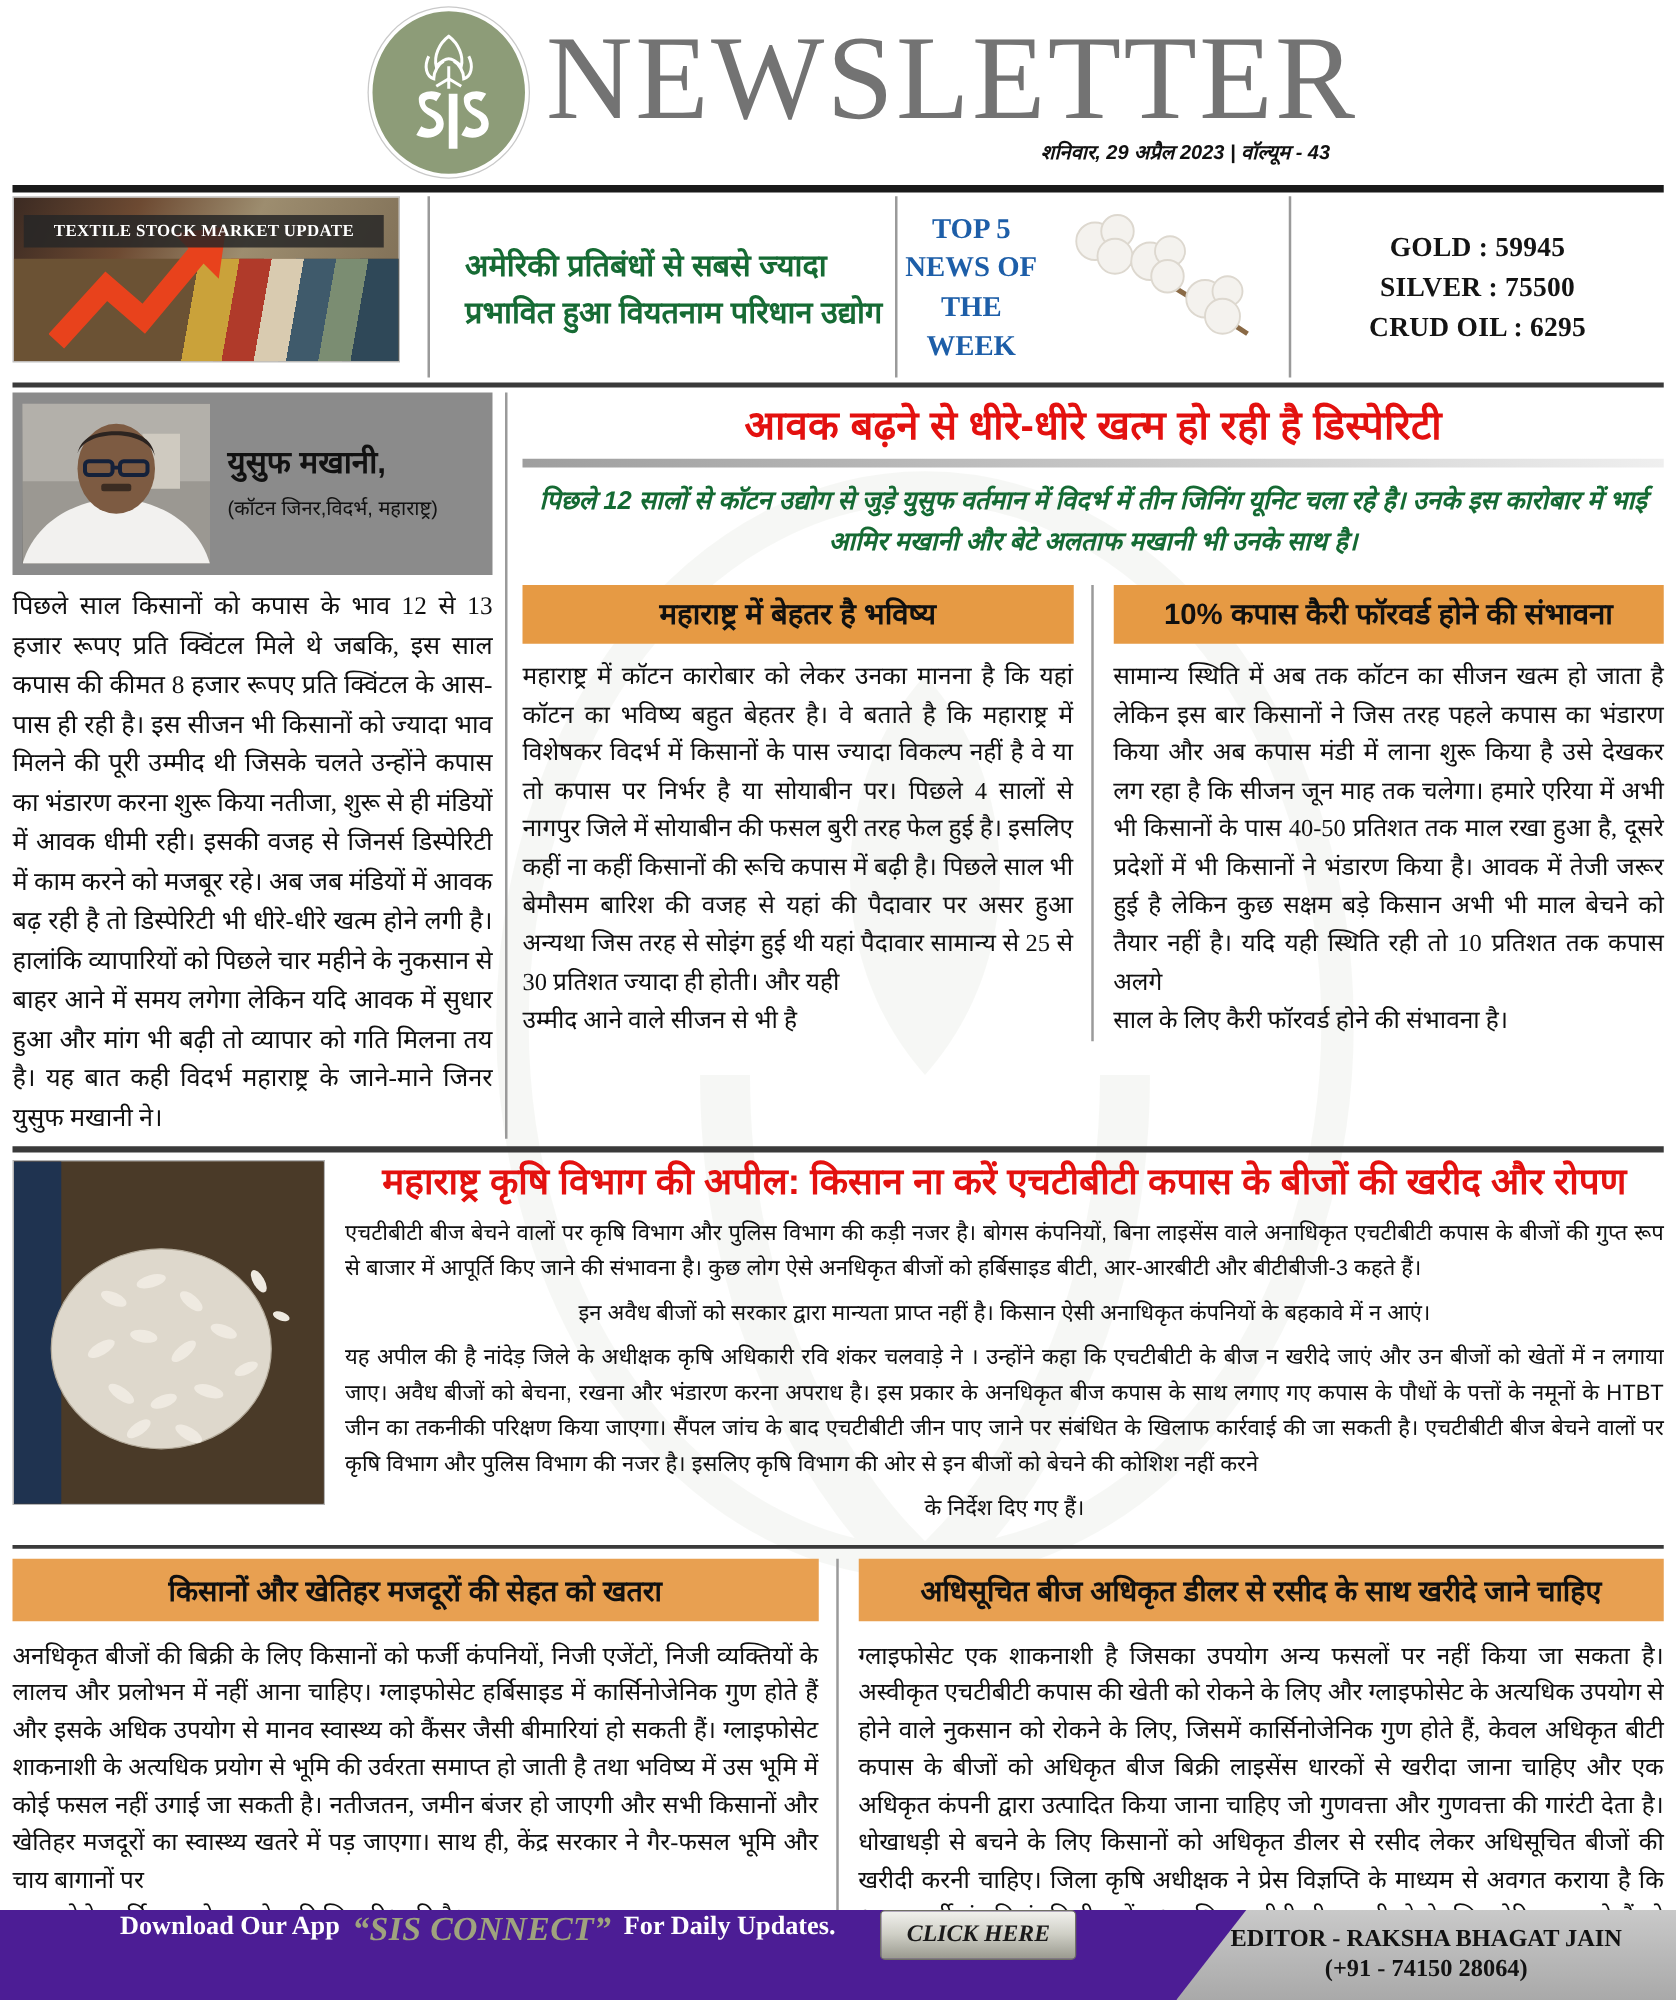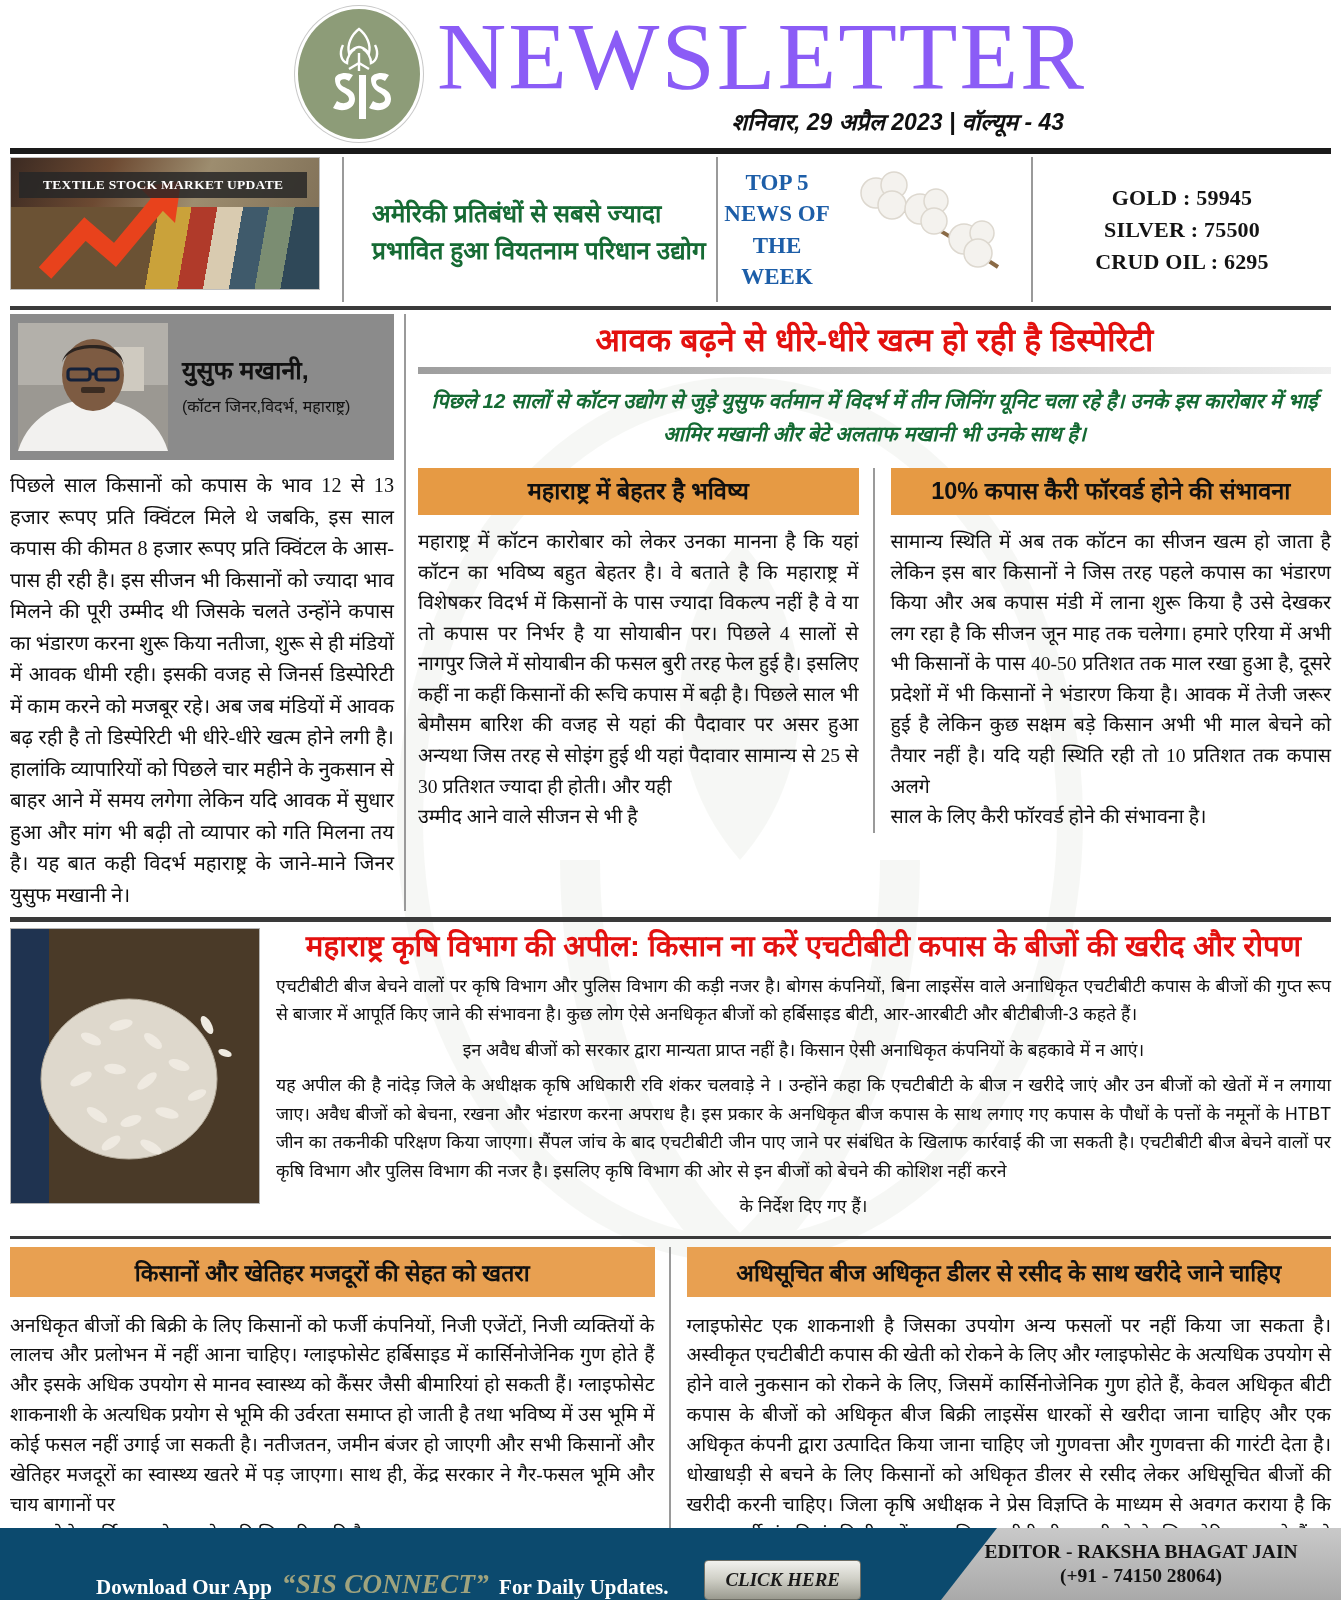--- a/index.html
+++ b/index.html
@@ -45,26 +45,26 @@
     box-shadow: 0 0 0 1px #c9c9c9;
     display:flex; align-items:center; justify-content:center;
   }
   .title-block { margin-left: 14px; }
   .news-title {
     font-family: "Liberation Serif", "DejaVu Serif", serif;
     font-size: 96px;
     letter-spacing: 2px;
     line-height: .96;
     font-weight: 400;
-    color: #8b5cf6;
+    color: #737373;
     white-space: nowrap;
   }
   .news-date {
     text-align: right;
-    font-size: 23px;
+    font-size: 16px;
     font-weight: bold;
     font-style: italic;
     margin-top: 2px;
     padding-right: 22px;
     color: #111;
     font-family: "Liberation Sans", sans-serif;
   }
   .rule-thick { height: 6px; background: #1a1a1a; margin: 4px 0 0 0; }
 
   
@@ -292,22 +292,22 @@
   
   .footer {
     position: absolute;
     left: 0; right: 0; bottom: 0;
     height: 72px;
     display: flex;
     z-index: 5;
   }
   .footer-left {
     flex: 1;
-    background: #0c4a6e;
-    display: flex; align-items: flex-end; justify-content: center;
+    background: #4c1d95;
+    display: flex; align-items: flex-start; justify-content: center;
     gap: 10px;
     position: relative;
     padding-right: 40px;
   }
   .footer-left .txt {
     color: #fff;
     font-family: "Liberation Serif", serif;
     font-weight: bold;
     font-size: 21px;
   }

